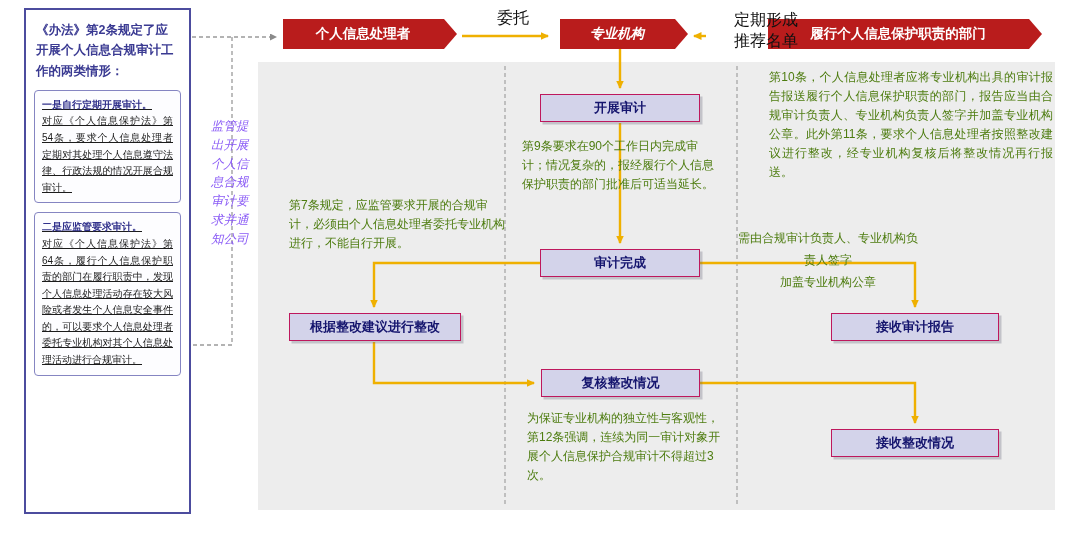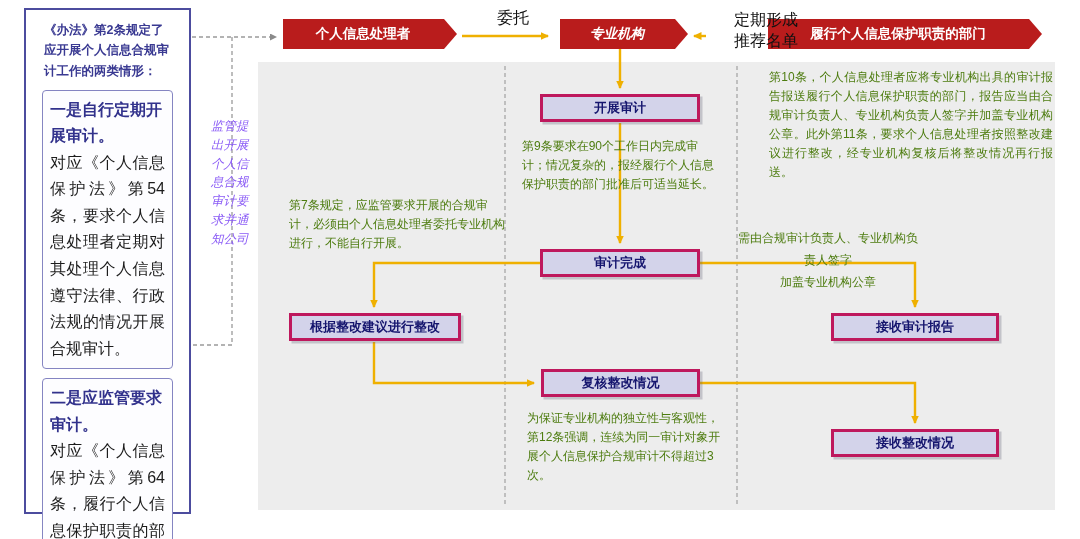--- a/index.html
+++ b/index.html
@@ -4,41 +4,41 @@
 <style>
   * { margin:0; padding:0; box-sizing:border-box; }
   html,body { background:#ffffff; }
   body { font-family:"Liberation Sans", sans-serif; }
   .stage { position:relative; width:1080px; height:539px; background:#ffffff; overflow:hidden; }
 
   .panel { position:absolute; left:258px; top:62px; width:797px; height:448px; background:#ededed; z-index:0; }
   .wires { position:absolute; left:0; top:0; width:1080px; height:539px; pointer-events:none; z-index:1; }
 
   .sidebar { position:absolute; left:24px; top:8px; width:167px; height:506px; border:2px solid #4c4c9e;
-             border-radius:0; background:#ffffff; padding:10px 16px; z-index:2; }
+             border-radius:0; background:#ffffff; padding:10px 8px; z-index:2; }
   .sb-title { color:#3a3a92; font-weight:bold; font-size:12.5px; line-height:1.62; padding:0 2px; }
   .sb-box { border:1px solid #8585c2; border-radius:4px; padding:6px 7px; margin-top:9px;
-            font-size:16px; line-height:1.66; color:#1c1c1c; text-align:justify; background:#fdfdff; }
+            font-size:10px; line-height:1.66; color:#1c1c1c; text-align:justify; background:#fdfdff;text-decoration:underline; }
   .sb-head { display:block; font-weight:bold; color:#32328c; text-align:left; }
 
   .vnote { position:absolute; left:211px; top:117px; width:40px; font-size:12.5px; line-height:1.5;
            color:#8b5cf6; word-break:break-all; z-index:2;font-style:italic; }
 
   .lane { position:absolute; top:19px; height:30px; background:#b91c1c; color:#ffffff; font-weight:bold;
           font-size:13.5px; display:flex; align-items:center; justify-content:center; padding-right:14px;
           clip-path:polygon(0 0, calc(100% - 13px) 0, 100% 50%, calc(100% - 13px) 100%, 0 100%); z-index:2; }
   .lane1 { left:283px; width:174px; }
   .lane2 { left:560px; width:128px;font-style:italic; }
   .lane3 { left:768px; width:274px; }
 
   .edge-label { position:absolute; font-size:16px; color:#111111; z-index:2; }
   .lbl-entrust { left:497px; top:8px; }
   .lbl-recommend { left:734px; top:10px; line-height:1.3; white-space:pre-line; }
 
-  .node { position:absolute; height:28px; background:#d3d3ea; border:3px solid #be185d;
+  .node { position:absolute; height:28px; background:#d3d3ea; border:1px solid #be185d;
           box-shadow:2.5px 2.5px 0 rgba(100,100,120,.30); color:#15156e; font-weight:bold; font-size:13px;
           display:flex; align-items:center; justify-content:center; z-index:2; }
   .n-conduct { left:540px; top:94px;  width:160px; }
   .n-done    { left:540px; top:249px; width:160px; }
   .n-rectify { left:289px; top:313px; width:172px; }
   .n-review  { left:541px; top:369px; width:159px; }
   .n-report  { left:831px; top:313px; width:168px; }
   .n-rect    { left:831px; top:429px; width:168px; }
 
   .ann { position:absolute; font-size:12px; line-height:1.58; color:#4d7c0f; z-index:2; }

